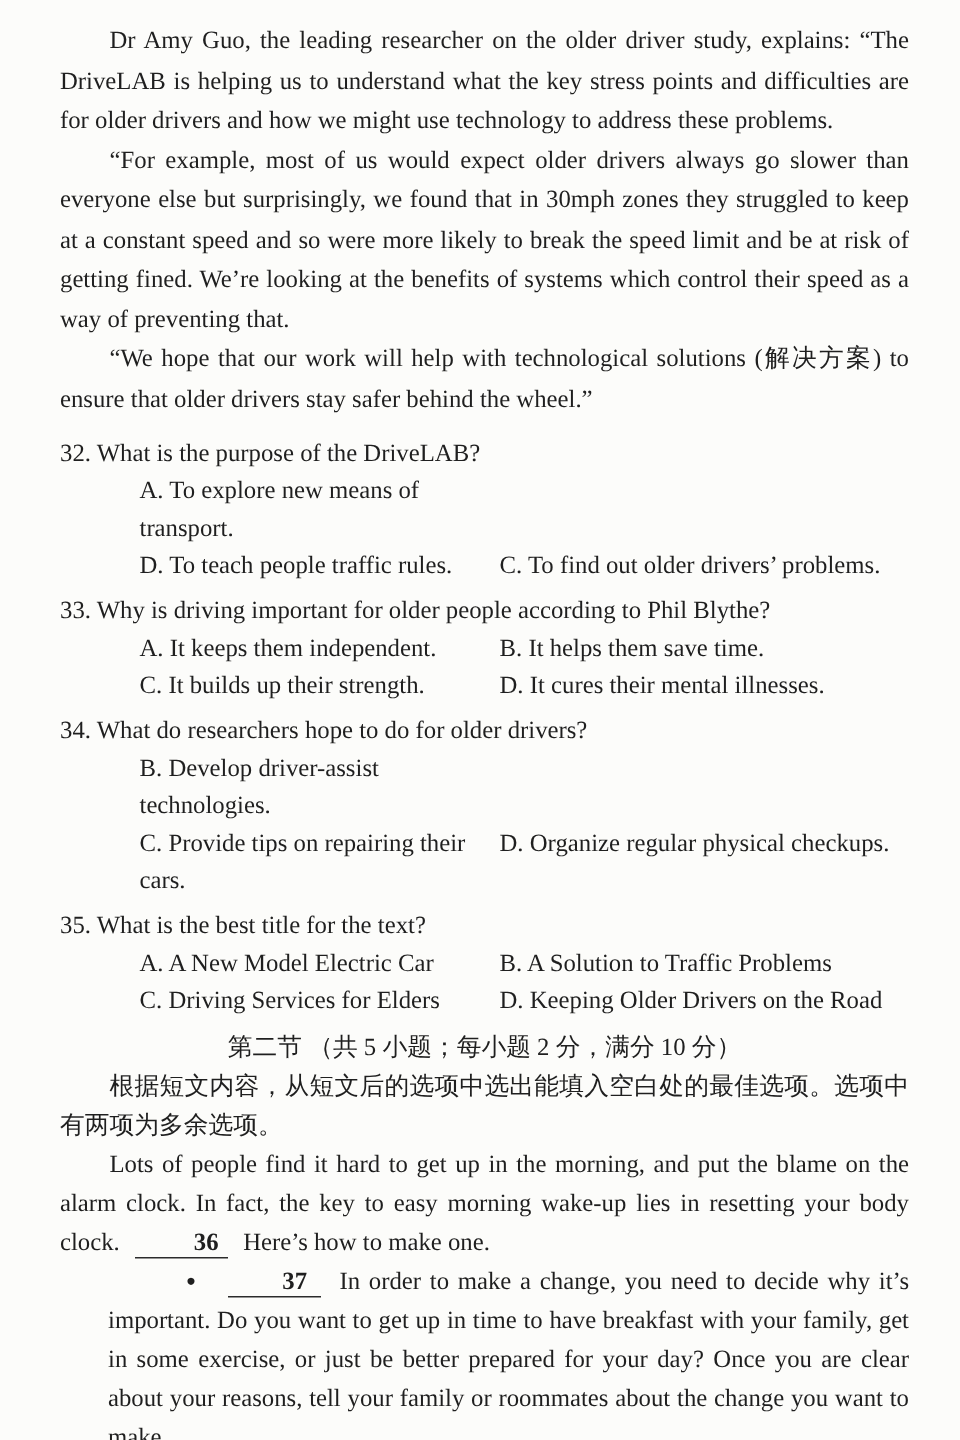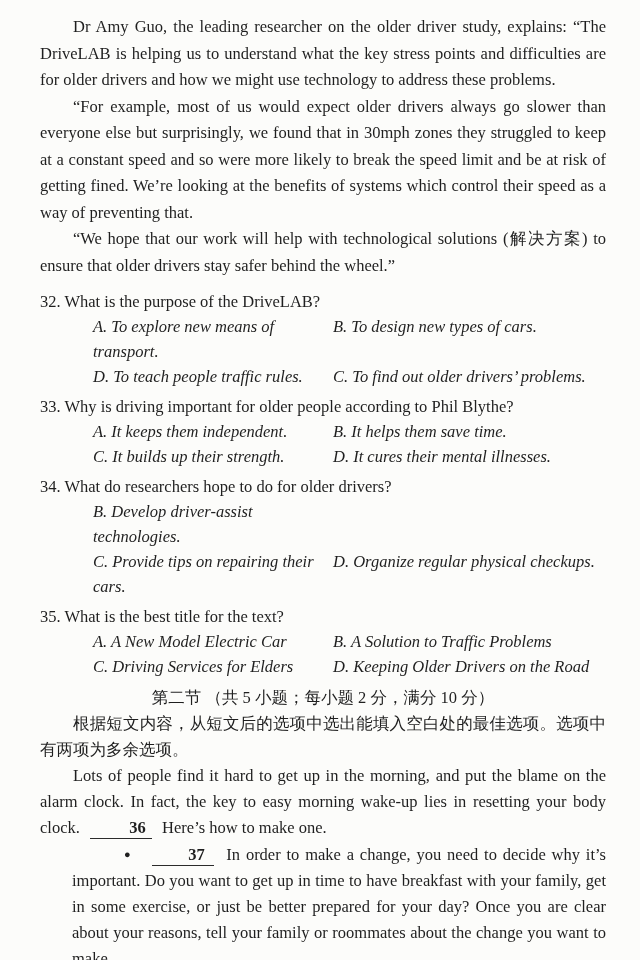--- a/index.html
+++ b/index.html
@@ -20,21 +20,21 @@
   .passage p {
     margin: 0;
     line-height: 26.5px;
     text-indent: 2em;
     text-align: justify;
   }
   
   .questions { margin-top: 10px; }
   .q { margin-bottom: 5px; }
   .q-head { line-height: 25px; }
-  .opts { padding-left: 53px; font-style: italic; }
+  .opts { padding-left: 53px; }
   .opt-row {
     display: grid;
     grid-template-columns: 240px 1fr;
     line-height: 25px;
   }
   
   .sec-heading {
     margin-top: 6px;
     line-height: 26px;
     text-align: center;
@@ -92,21 +92,20 @@
   <div class="questions">
 
     <div class="q">
       <div class="q-head">
         <span>32.</span>
         <span>What is the purpose of the DriveLAB?</span>
       </div>
       <div class="opts">
         <div class="opt-row">
           <span>A. To explore new means of transport.</span>
-          <span>B. To design new types of cars.</span>
         </div>
         <div class="opt-row">
           <span>D. To teach people traffic rules.</span>
           <span>C. To find out older drivers’ problems.</span>
         </div>
       </div>
     </div>
 
     <div class="q">
       <div class="q-head">

